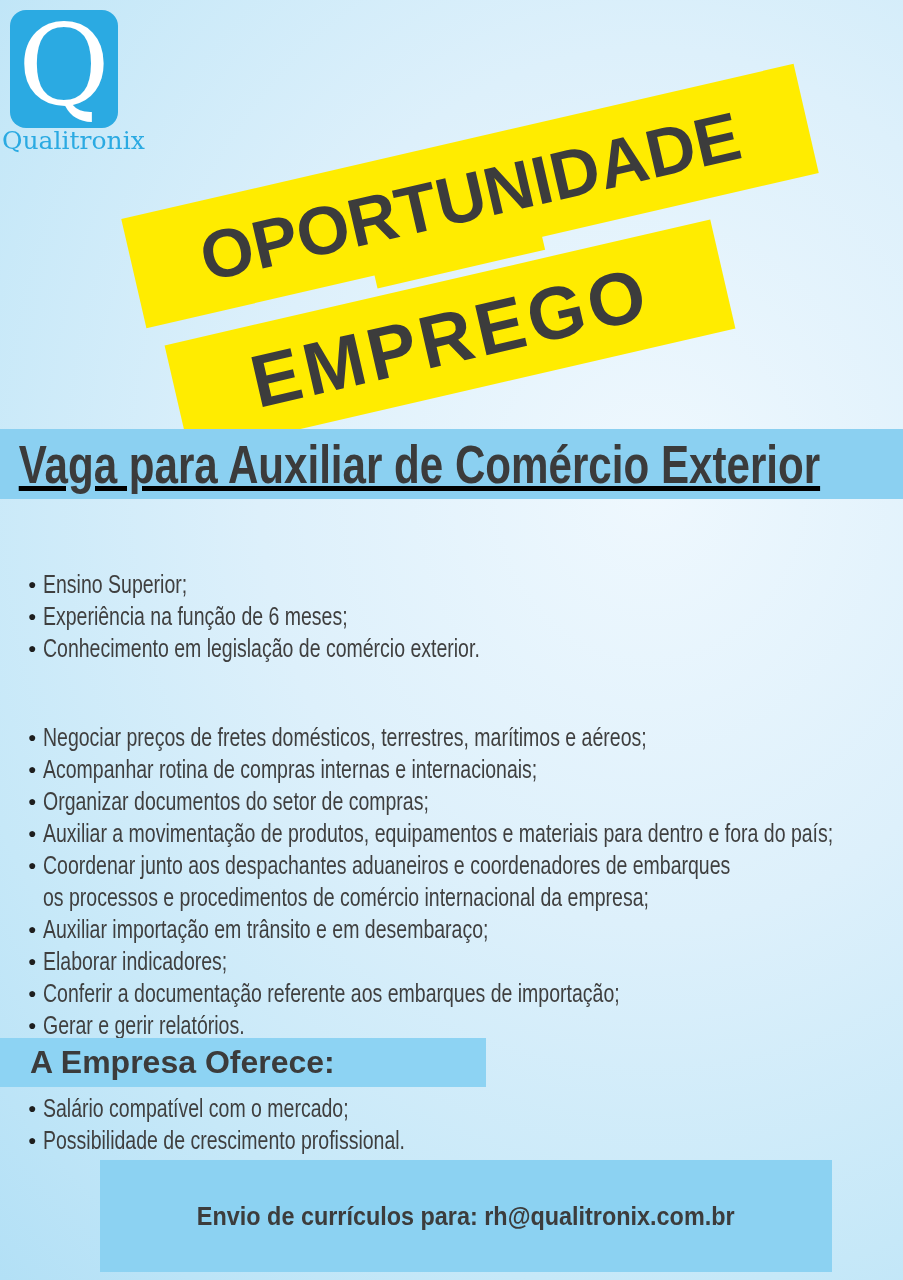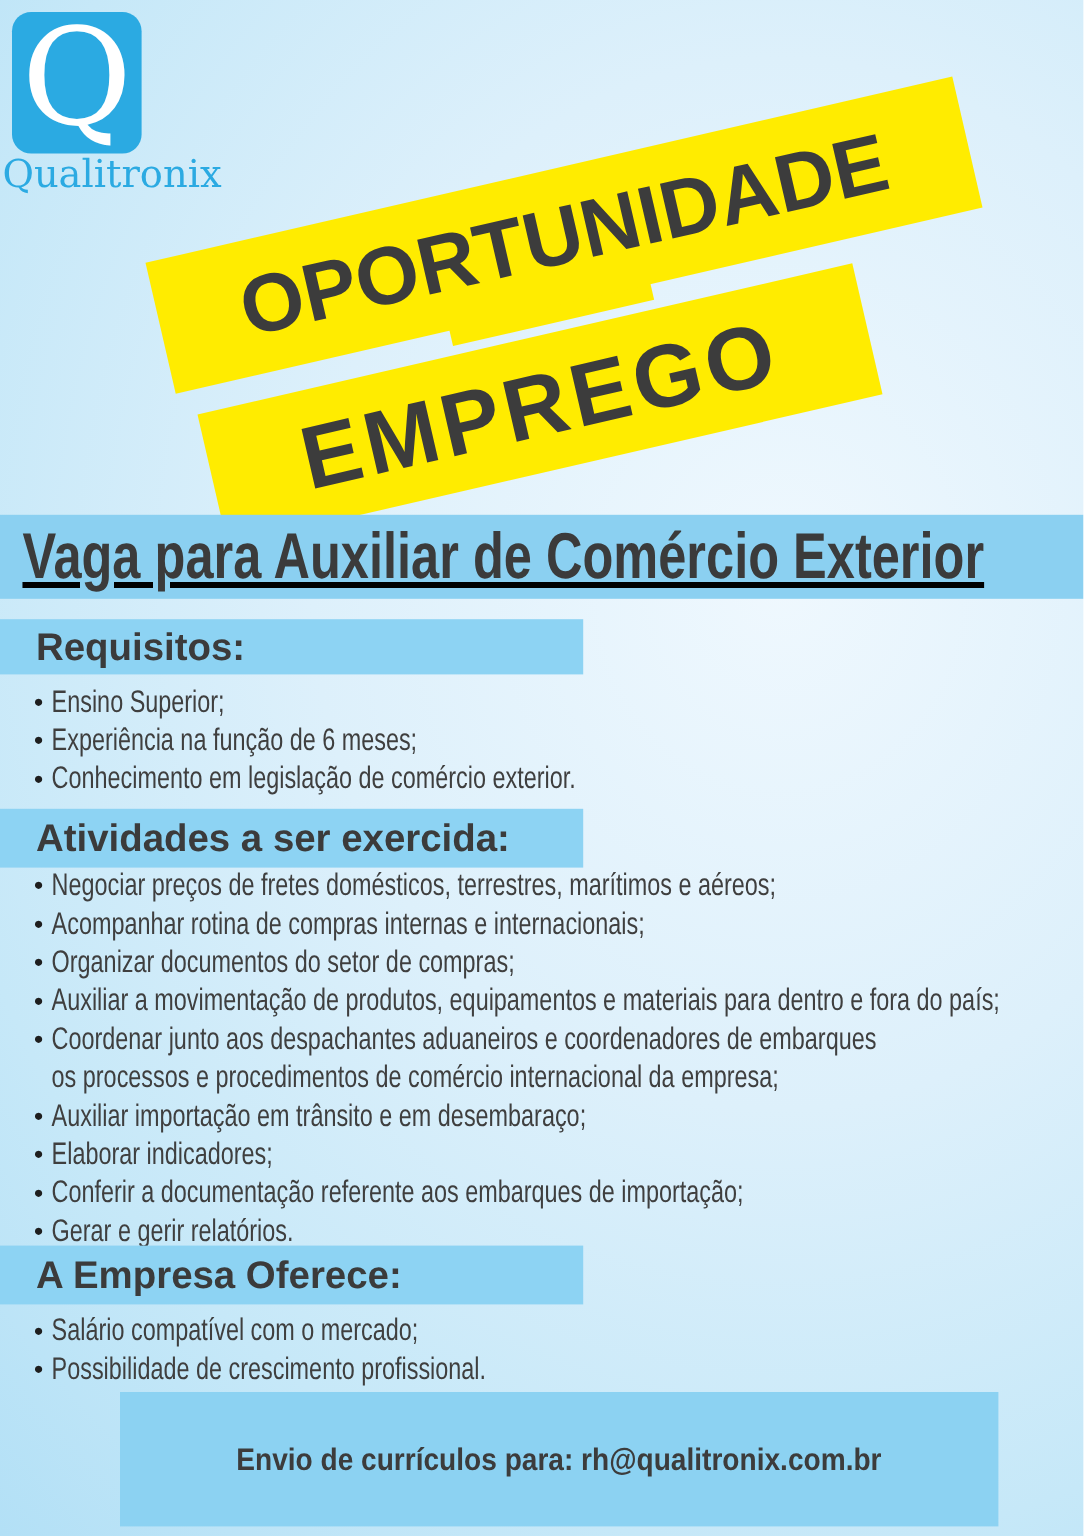--- a/index.html
+++ b/index.html
@@ -13,21 +13,21 @@
     position:absolute; left:10px; top:10px; width:108px; height:118px;
     background:#2baae2; border-radius:16px; overflow:hidden;
     display:flex; align-items:center; justify-content:center;
   }
   .logo-q {
     font-family:"DejaVu Serif", serif; color:#ffffff;
     font-size:112px; line-height:1; margin-top:-8px;
   }
   .logo-name {
     position:absolute; left:2px; top:126px; width:124px; text-align:center;
-    font-family:"DejaVu Serif", serif; font-size:32px; color:#2baae2;
+    font-family:"DejaVu Serif", serif; font-size:25px; color:#2baae2;
   }
   
   .band {
     position:absolute; background:#ffec00; transform:rotate(-13deg);
     display:flex; align-items:center; justify-content:center;
     color:#3c3c3c; font-weight:bold; white-space:nowrap;
   }
   .band-de   { left:367px; top:196px; width:172px; height:74px; font-size:40px; letter-spacing:2px; }
   .band-oportunidade { left:125px; top:140px; width:690px; height:112px; font-size:68px; }
   .band-emprego      { left:170px; top:281px; width:560px; height:112px; font-size:74px; letter-spacing:4px; }
@@ -94,37 +94,35 @@
     <span>OPORTUNIDADE</span>
   </div>
   <div class="band band-emprego">
     <span>EMPREGO</span>
   </div>
 
   <div class="title-band">
     <span class="cond">Vaga para Auxiliar de Comércio Exterior</span>
   </div>
 
-  <div class="sec-bar sec-bar-1">Requisitos:</div>
   <ul class="blist list-1">
       <li>
         <span class="bullet">●</span>
         <span class="cond">Ensino Superior;</span>
       </li>
       <li>
         <span class="bullet">●</span>
         <span class="cond">Experiência na função de 6 meses;</span>
       </li>
       <li>
         <span class="bullet">●</span>
         <span class="cond">Conhecimento em legislação de comércio exterior.</span>
       </li>
     </ul>
 
-  <div class="sec-bar sec-bar-2">Atividades a ser exercida:</div>
   <ul class="blist list-2">
       <li>
         <span class="bullet">●</span>
         <span class="cond">Negociar preços de fretes domésticos, terrestres, marítimos e aéreos;</span>
       </li>
       <li>
         <span class="bullet">●</span>
         <span class="cond">Acompanhar rotina de compras internas e internacionais;</span>
       </li>
       <li>

